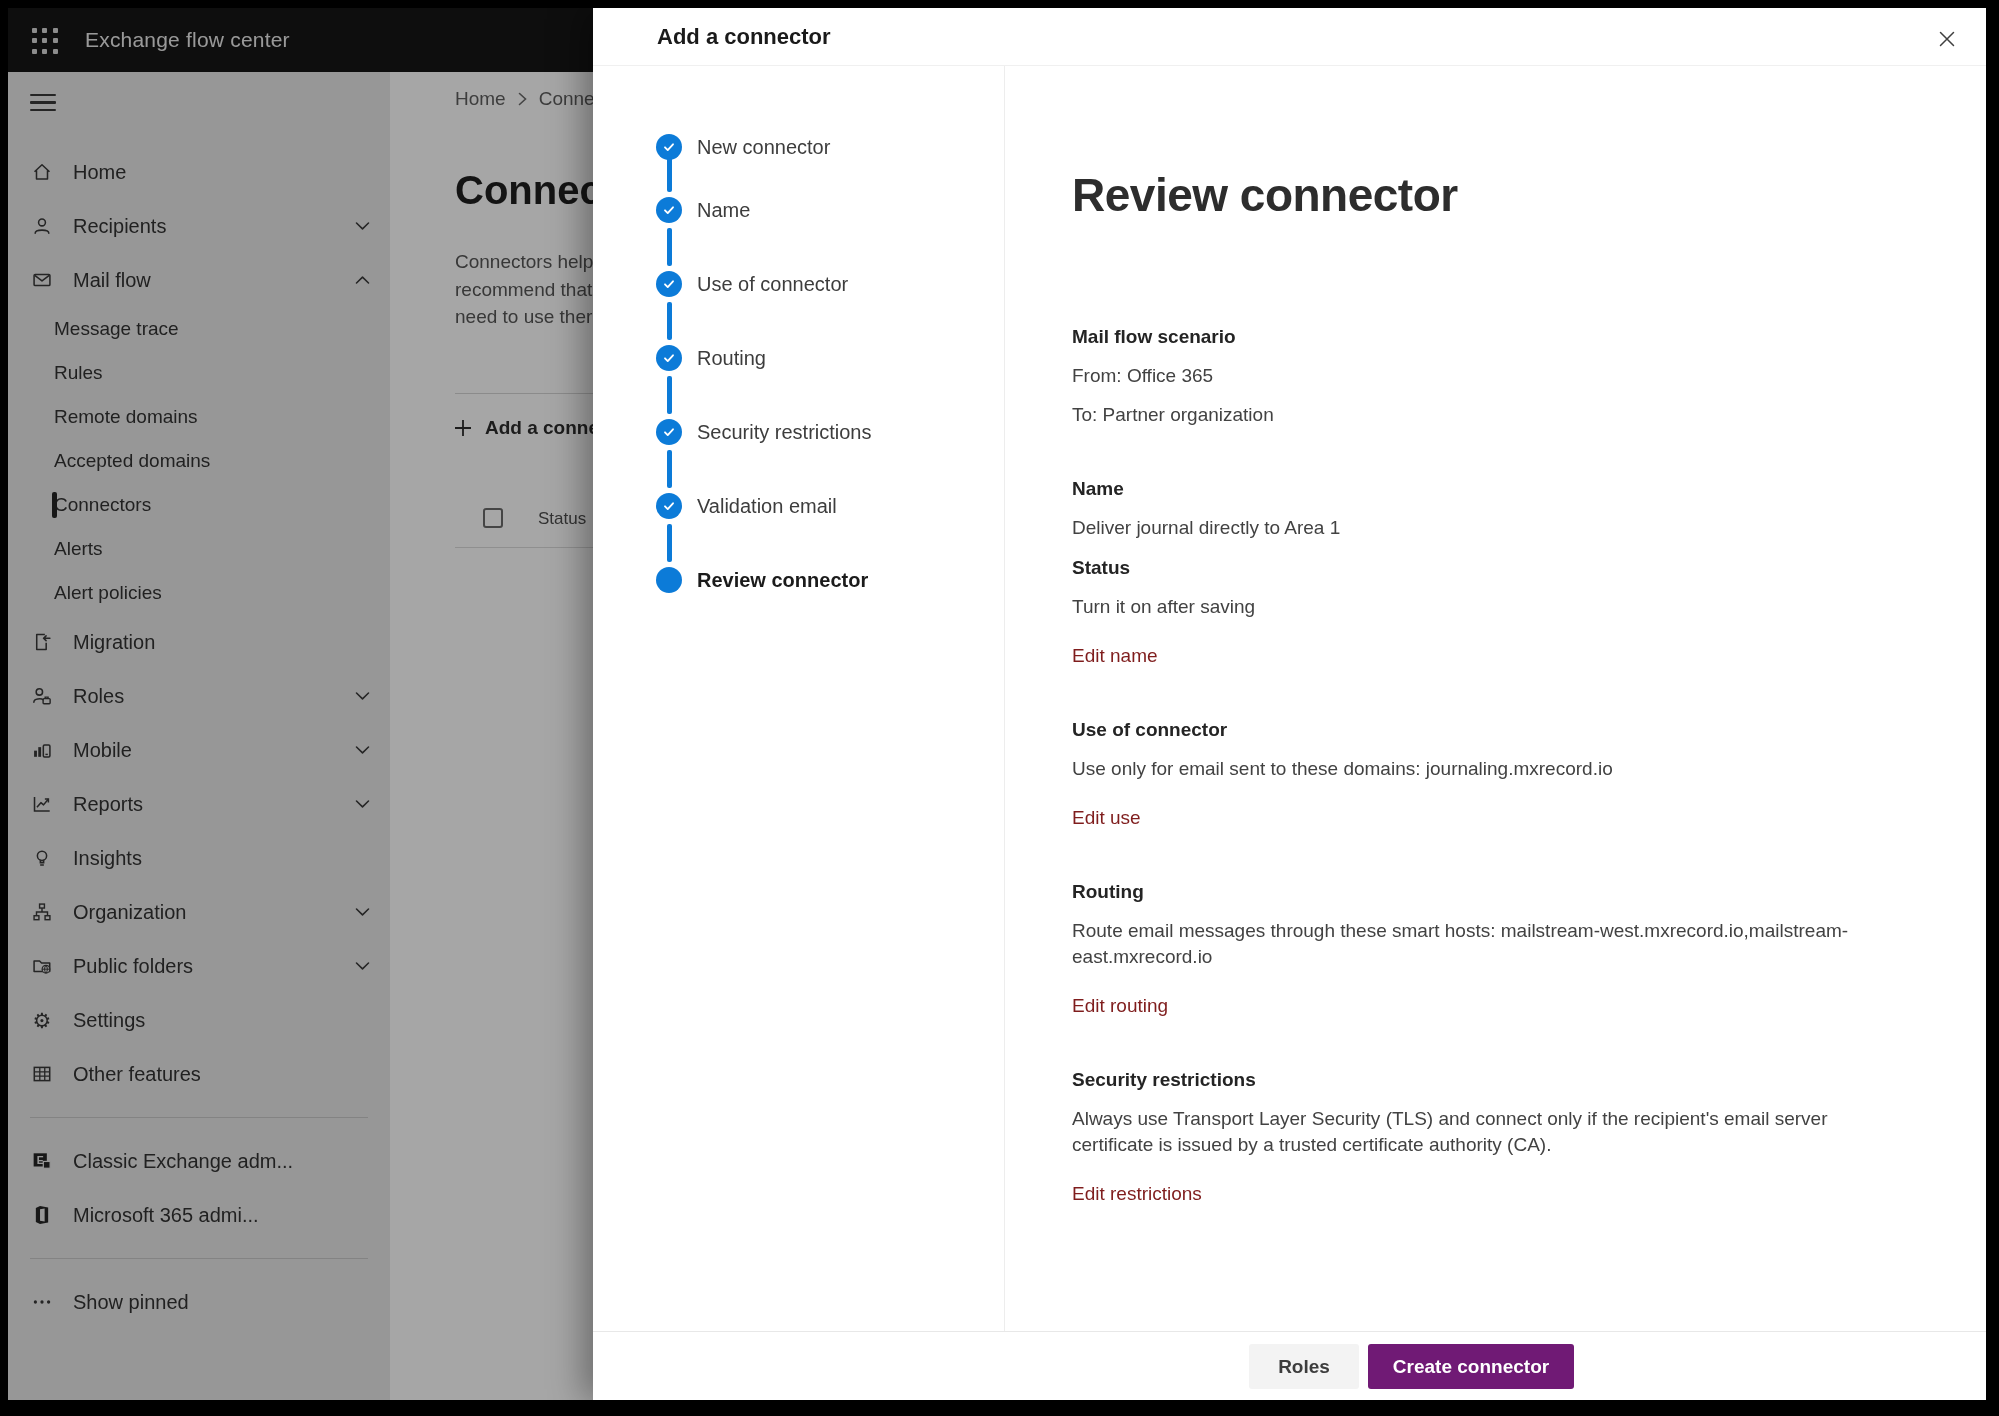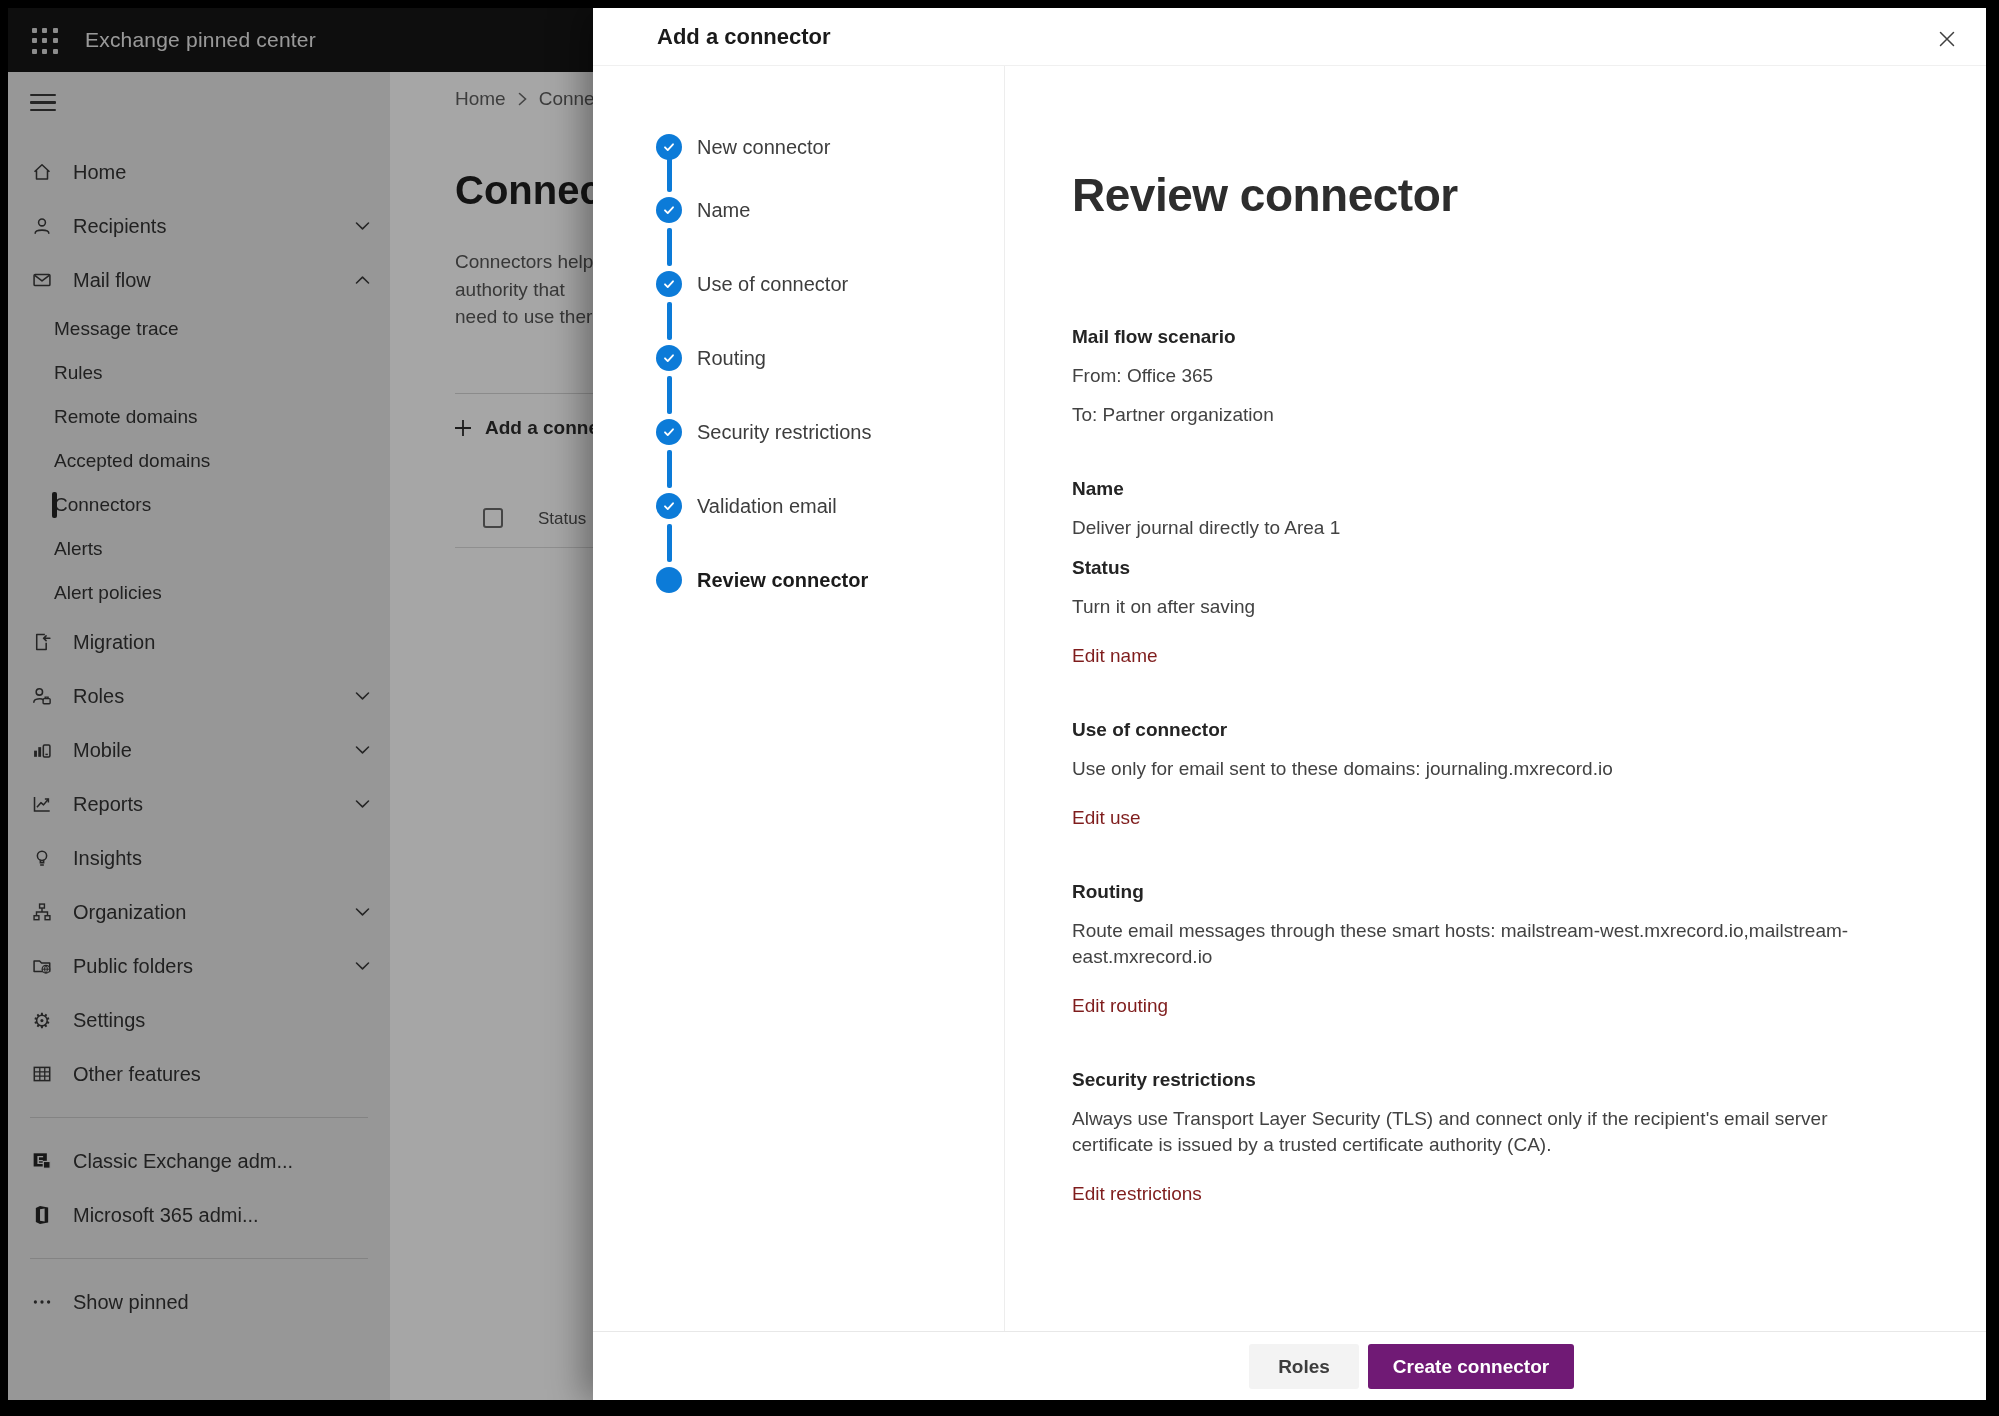--- a/index.html
+++ b/index.html
@@ -79,21 +79,21 @@
         <span></span>
           <span></span>
           <span></span>
           <span></span>
           <span></span>
           <span></span>
           <span></span>
           <span></span>
           <span></span>
       </div>
-      <div class="app-title">Exchange pinned center</div>
+      <div class="app-title">Exchange flow center</div>
     </div>
 
     <div class="sidebar">
       <div class="hamburger">
           <i></i>
           <i></i>
           <i></i>
         </div>
       <nav id="sidebar-nav">
           <div class="sb-item">
@@ -305,21 +305,21 @@
         <span style="display:flex;">
           <svg width="9" height="14" viewBox="0 0 9 14">
               <path d="M1.5 1.5 L7.5 7 L1.5 12.5" stroke="#6a6a6a" stroke-width="1.6" fill="none" stroke-linecap="round"></path>
             </svg>
         </span>
         <span>Connectors</span>
       </div>
       <div class="page-title">Connectors</div>
       <div class="page-desc" id="page-desc">
           <div>Connectors help</div>
-          <div>authority that</div>
+          <div>recommend that</div>
           <div>need to use ther</div>
         </div>
       <div class="main-divider"></div>
       <div class="add-btn">
         <span style="display:flex;">
           <svg width="22" height="22" viewBox="0 0 22 22">
               <path d="M11 3 V19 M3 11 H19" stroke="#2d2d2d" stroke-width="1.8"></path>
             </svg>
         </span>
         <span class="label">Add a connector</span>

